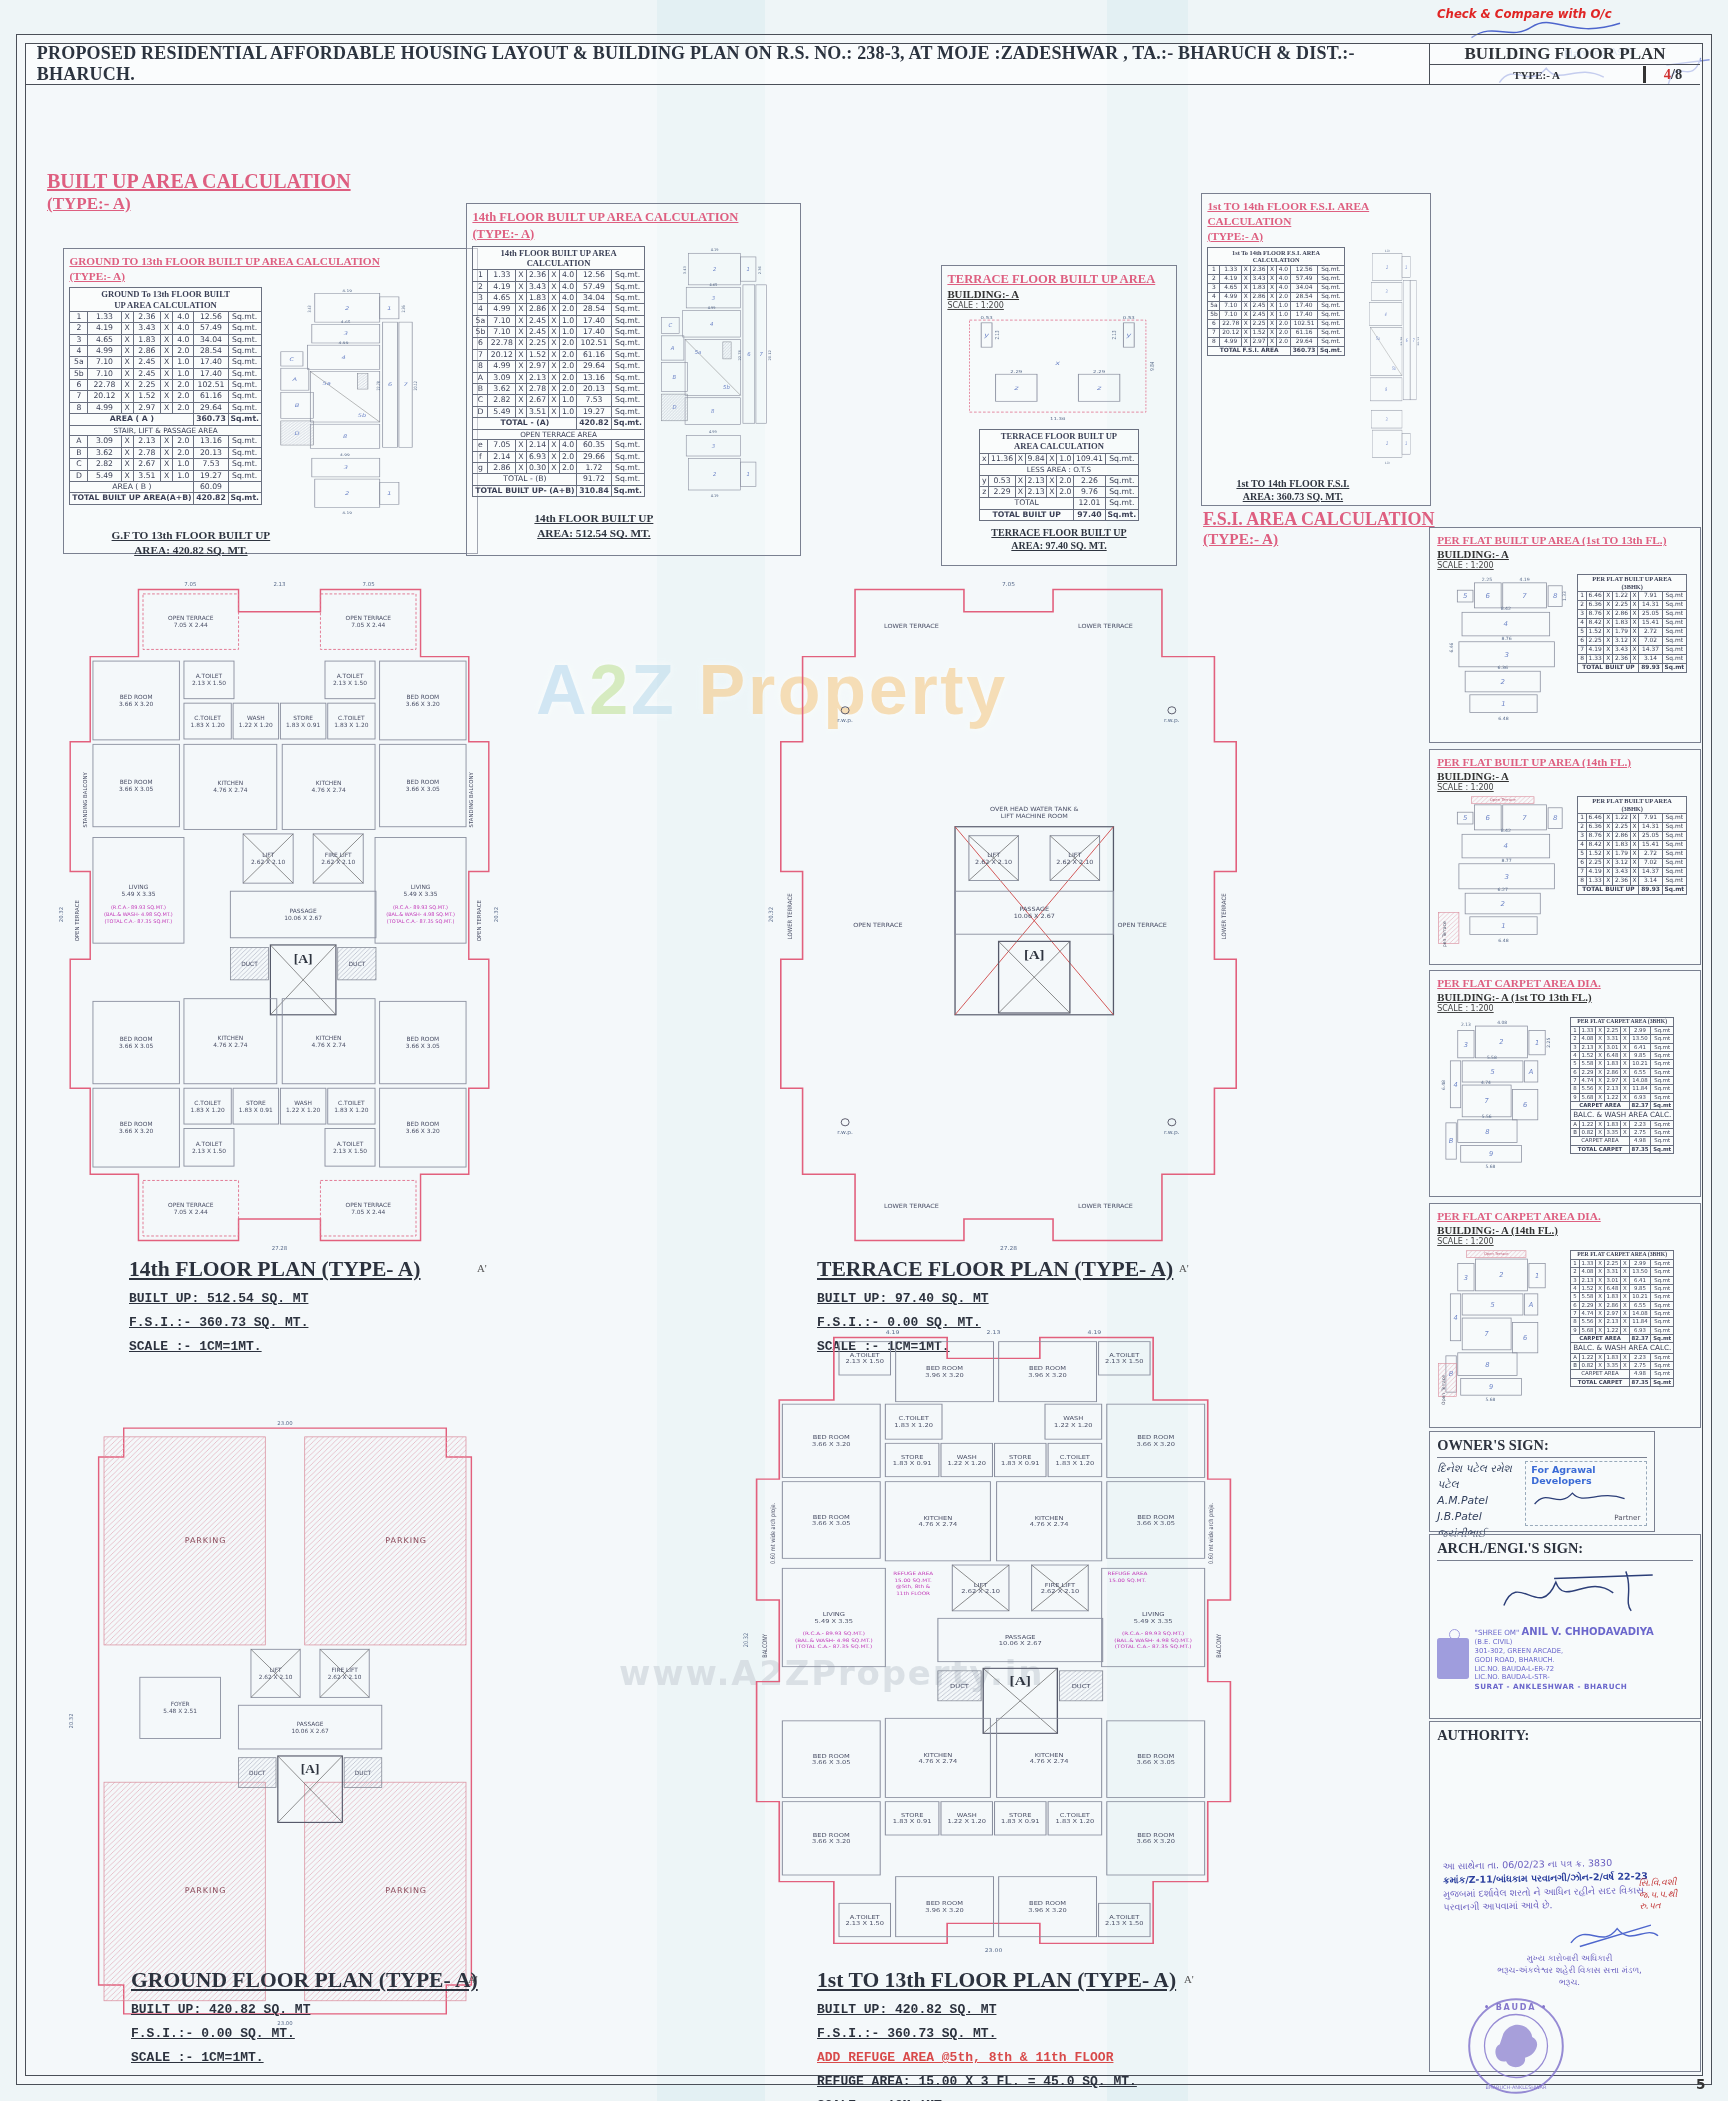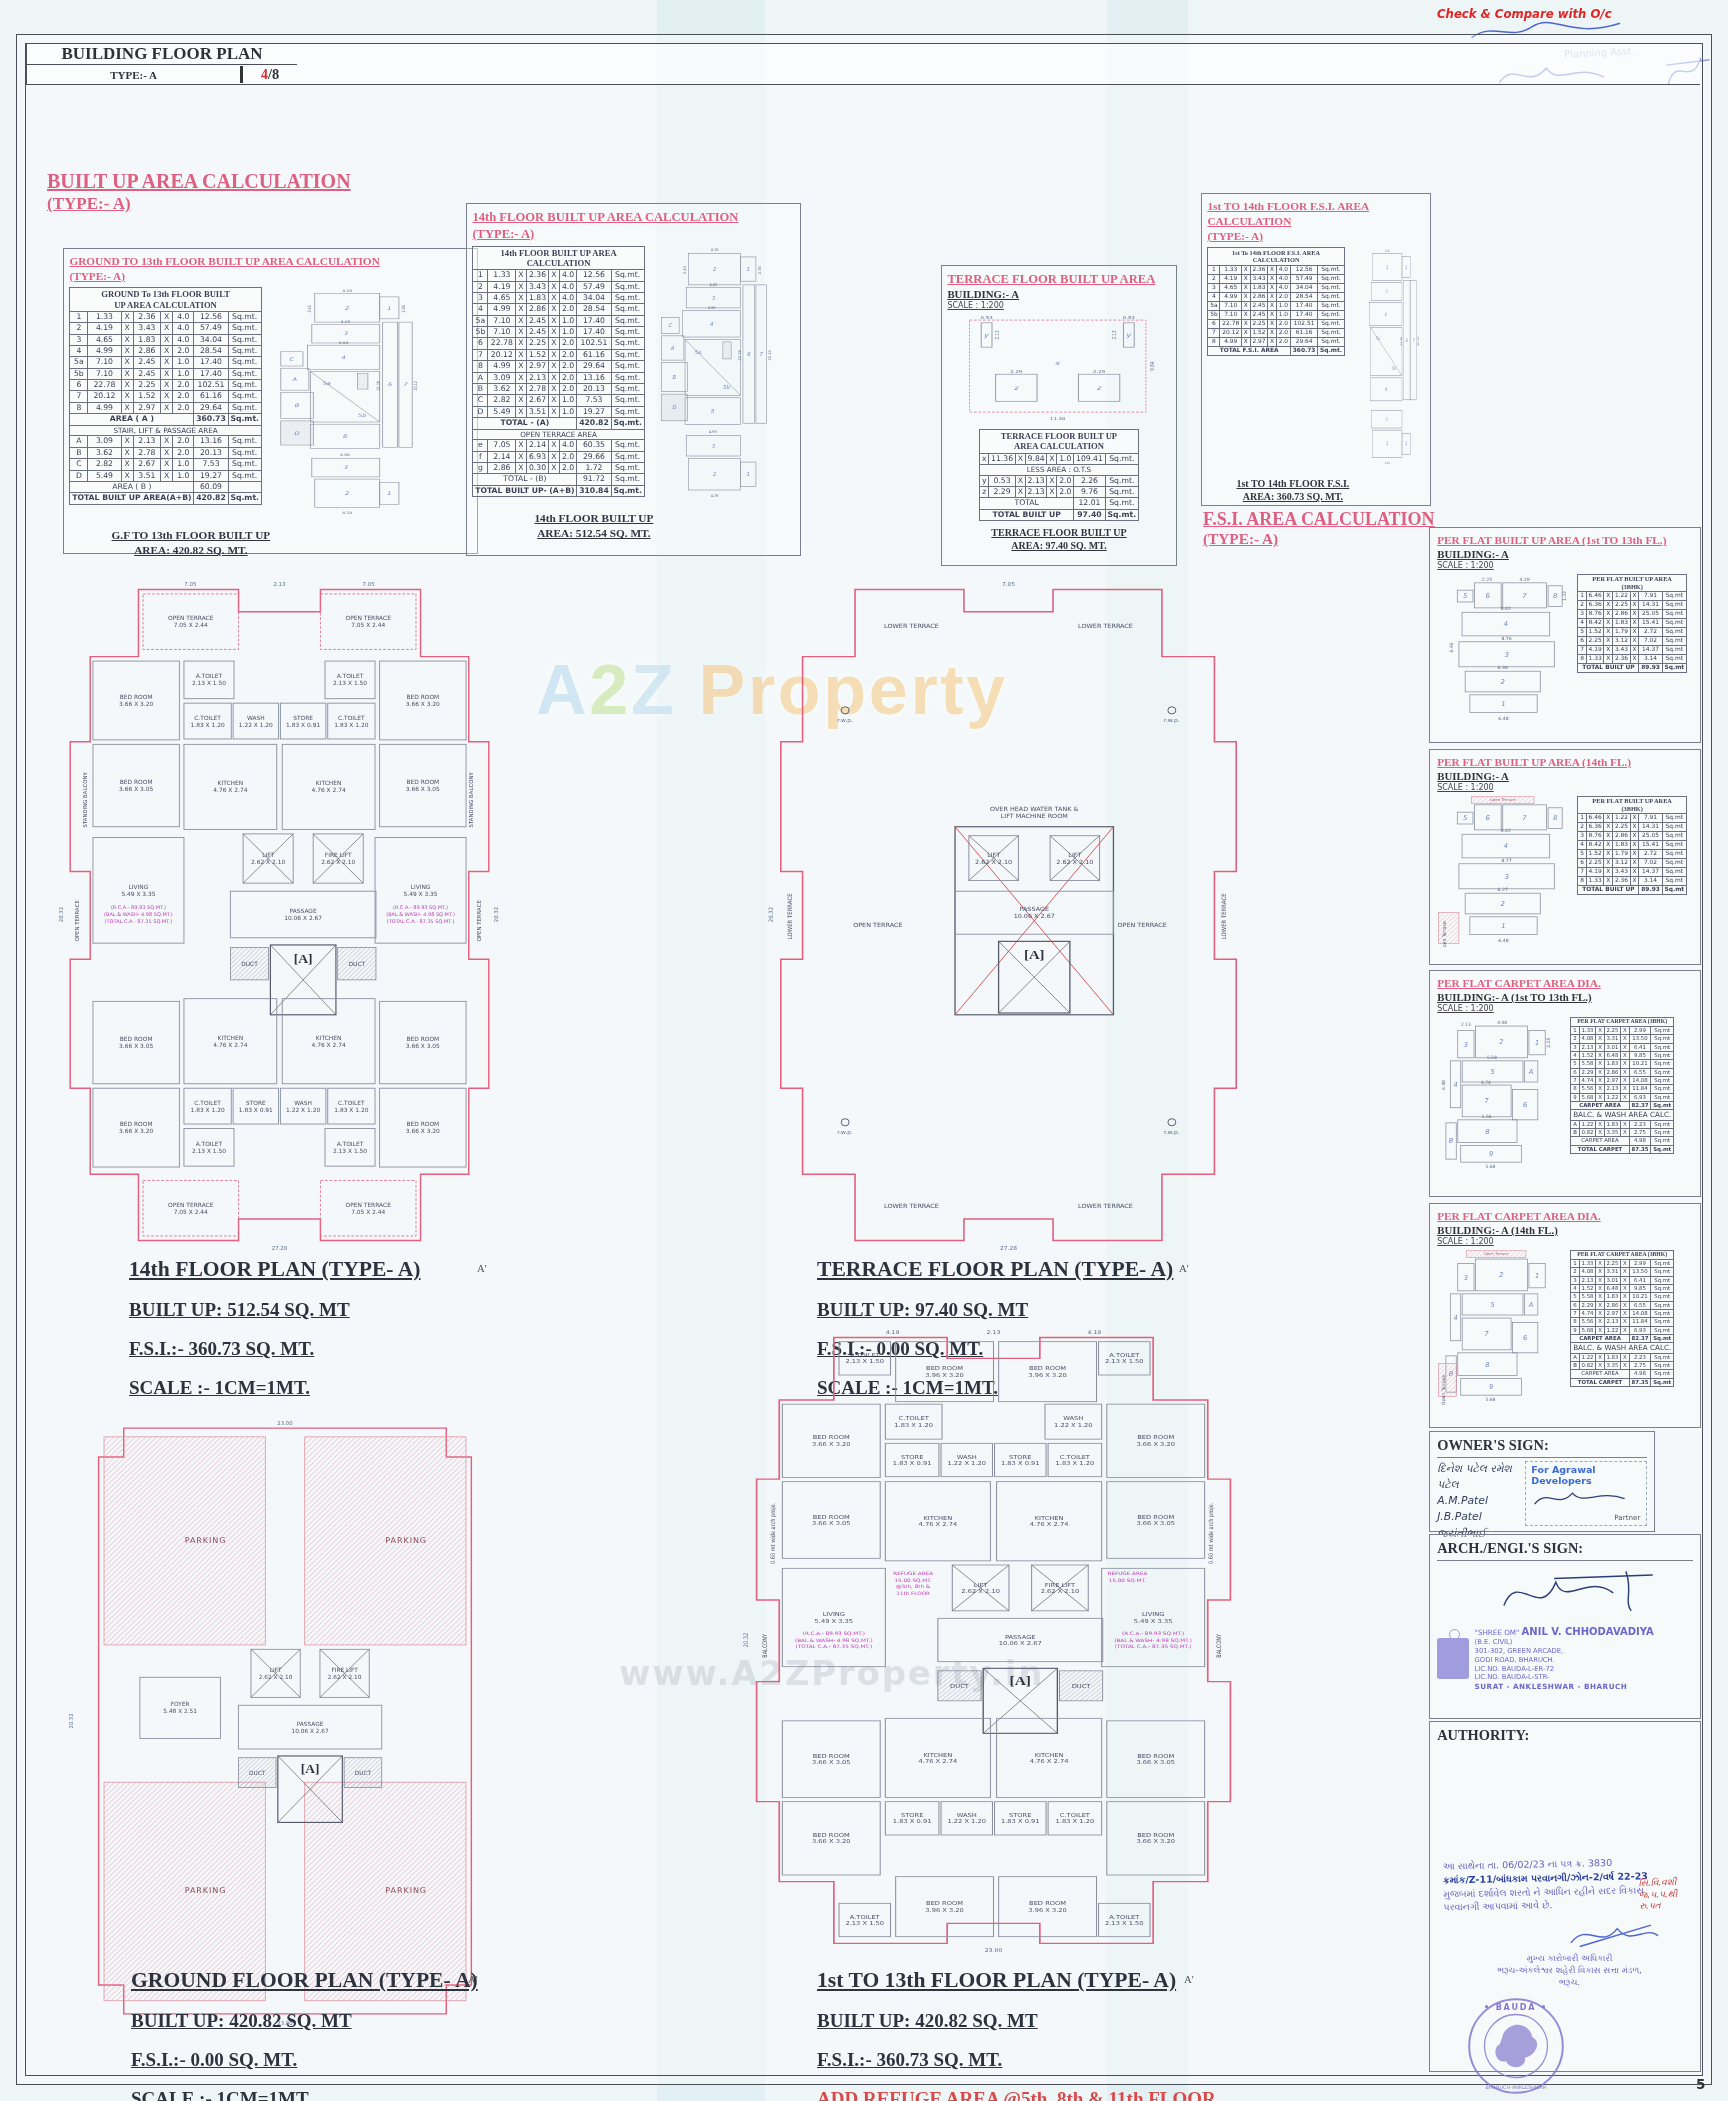--- a/index.html
+++ b/index.html
@@ -54,21 +54,21 @@
   svg .r-terr{fill:none;stroke:#e0708c;stroke-width:1;stroke-dasharray:3 2}
   svg .r-hatch{stroke:#7a7f8c;stroke-width:.8}
   svg .r-hatch2{stroke:#d98a9a;stroke-width:.8}
   svg .outline{fill:none;stroke:#e2607d;stroke-width:1.6}
   svg .redl{stroke:#d05050;stroke-width:1}
   svg .thin{stroke:#666;stroke-width:.7}
   svg .crossline{stroke:#666;stroke-width:.8}
   svg .rwp{fill:none;stroke:#556;stroke-width:1}
   .planlbl{position:absolute}
   .plt{font-family:"Liberation Serif",serif;font-weight:bold;font-size:21.6px;text-decoration:underline;color:#2c323e}
-  .pll{font-family:Liberation Serif, serif;font-weight:bold;font-size:19px;text-decoration:underline;color:#2c323e;margin-top:17px}
+  .pll{font-family:Liberation Mono, monospace;font-weight:bold;font-size:13px;text-decoration:underline;color:#2c323e;margin-top:9px}
   .pll.red{color:#d84a4a}
   .aprime{position:absolute;font-family:"Liberation Serif",serif;font-size:10.8px;color:#555}
   .wm{position:absolute;left:536px;top:650px;font-size:70px;font-weight:bold;font-family:"Liberation Sans",sans-serif;opacity:.55;letter-spacing:2.7px;text-shadow:0 0 7.2px #fff}
   .wa{color:#8fc3e6}.w2{color:#9ccf56}.wz{color:#97c8e2}.wp{color:#f2a93b}
   .wm2{position:absolute;left:619px;top:1653px;font-size:34px;color:#aeb9c4;opacity:.6;font-weight:bold;letter-spacing:1.8px}
   .sidebox{position:absolute;border:0.9px solid #7a8090;background:rgba(255,255,255,.30);padding:5.4px 7.2px;box-sizing:border-box}
   .slabel{font-family:"Liberation Serif",serif;font-weight:bold;font-size:14.4px;color:#2c323e;padding-bottom:2.7px}
   .hand{font-size:10.8px;font-style:italic;color:#33415e;line-height:1.5}
   .ostamp{border:0.9px dashed #9ab;padding:2.7px 5.4px;width:135px}
   .ostamp .fa{color:#3b6bd6;font-weight:bold;font-size:9.5px}
@@ -105,20 +105,21 @@
       <path d="M6,26 C22,2 38,34 58,10 C72,30 92,4 122,20"></path>
     </svg>
   <svg class="sig" style="left:1661px;top:47px;width:54px;height:47px" viewBox="0 0 60 52">
       <path d="M8,42 C16,8 34,46 44,12 M6,20 L54,14"></path>
     </svg>
 
   <div class="frame-outer"></div>
   <div class="frame-inner"></div>
 
   <div class="titlebar">
+    <div class="title-main">PROPOSED  RESIDENTIAL AFFORDABLE HOUSING LAYOUT &amp; BUILDING PLAN  ON R.S. NO.: 238-3, AT MOJE :ZADESHWAR , TA.:- BHARUCH &amp; DIST.:- BHARUCH.</div>
     <div class="title-right">
       <div class="tr1">BUILDING FLOOR PLAN</div>
       <div class="tr2">
         <div class="tr2-type">TYPE:- A</div>
         <div class="sheetcell"><span class="r">4</span><span>/8</span></div>
       </div>
     </div>
   </div>
 
   <div style="position:absolute;left:47px;top:169px">

